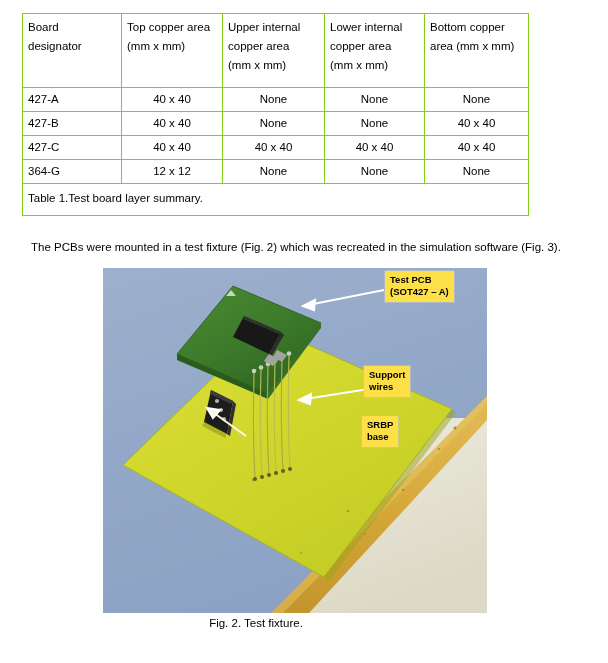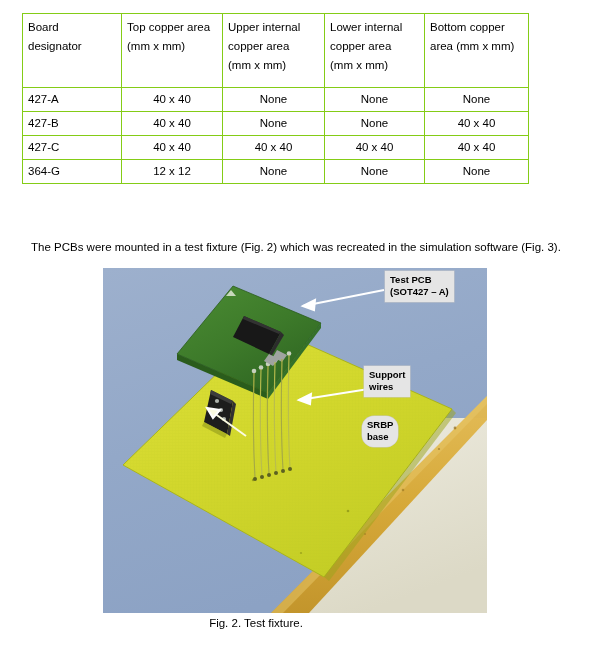--- a/index.html
+++ b/index.html
@@ -80,34 +80,34 @@
   }
   #photo-svg {
     display: block;
     width: 100%;
     height: 100%;
   }
 
   
   .callout {
     position: absolute;
-    background: #e5e5e5;
+    background: #fde047;
     color: #000000;
     font-size: 9.5px;
     font-weight: bold;
     line-height: 1.3;
     padding: 3px 5px;
     font-family: "Liberation Sans", sans-serif;
     white-space: pre-line;
     box-shadow: 0 0 0 0.5px #c8c8c8;
   }
   #callout-test-pcb   { left: 282px; top: 3px;   }
   #callout-support    { left: 261px; top: 98px;  }
   #callout-four-way   { left: 50px;  top: 152px; }
-  #callout-srbp       { left: 259px; top: 148px; border-radius: 12px; }
+  #callout-srbp       { left: 259px; top: 148px; }
 
   #figure-caption {
     position: absolute;
     left: 0;
     top: 617px;
     width: 512px;
     text-align: center;
     font-size: 11.5px;
     font-family: "Liberation Sans", sans-serif;
   }
@@ -171,20 +171,23 @@
       <td>40 x 40</td>
     </tr>
     <tr class="body-row">
       <td class="col-desig">364-G</td>
       <td>12 x 12</td>
       <td>None</td>
       <td>None</td>
       <td>None</td>
     </tr>
 
+    <tr class="caption-row">
+      <td colspan="5">Table 1.Test board layer summary.</td>
+    </tr>
   </tbody>
 </table>
 
 <p id="intro-paragraph">The PCBs were mounted in a test fixture (Fig. 2) which was recreated in the simulation software (Fig. 3).</p>
 
 <div id="figure-block">
   <div id="fixture-photo">
     <svg id="photo-svg" viewBox="0 0 384 345" preserveAspectRatio="none">
       <defs>
         <linearGradient id="bgGrad" x1="0" y1="0" x2="0.35" y2="1">

